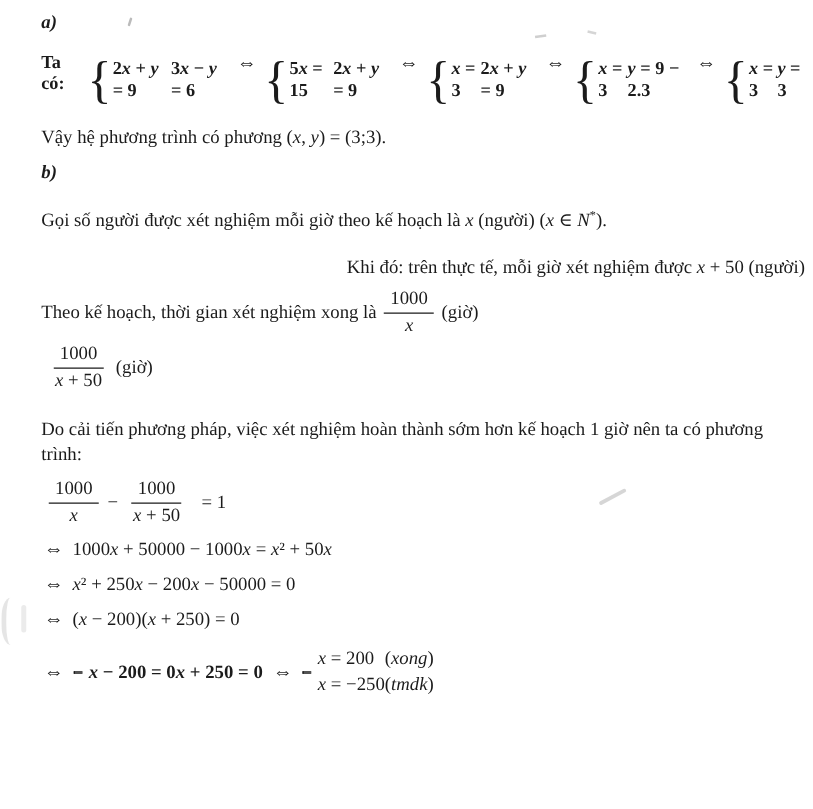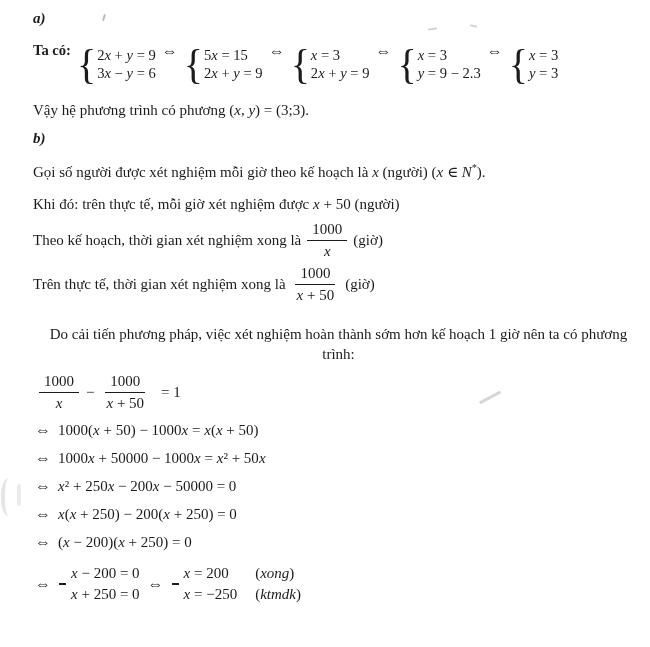--- a/index.html
+++ b/index.html
@@ -36,45 +36,45 @@
   }
   .bold-label { font-weight: 700; margin-right: 2px; }
   .sys { display: inline-flex; align-items: center; }
   .brace {
     font-size: 40px;
     line-height: 40px;
     font-weight: 400;
     transform: scaleY(1.04);
     margin-right: 1px;
   }
-  .sys-col { display: flex; flex-direction: column; line-height: 18px; }
+  .sys-col { display: flex; flex-direction: row; line-height: 18px; font-weight: bold; }
   .iff { font-size: 16px; padding: 0 2px; }
 
   .conclusion-a { margin-top: 14px; }
 
   .b-label  { margin-top: 10px; }
-  .intro-line { margin-top: 10px; line-height: 20px; }
+  .intro-line { margin-top: 10px; line-height: 30px; }
   sup { font-size: 0.65em; vertical-align: super; }
-  .khido-line { margin-top: 12px; }
+  .khido-line { margin-top: 12px; text-align: right; }
 
   
   .sentence { display: flex; align-items: center; }
   .theo-line { margin-top: 6px;  height: 40px; }
   .tren-line { margin-top: 4px;  height: 40px; }
   .frac {
     display: inline-flex;
     flex-direction: column;
     align-items: center;
     margin: 0 6px;
     line-height: 17px;
   }
   .frac .num { padding: 0 5px 2px; border-bottom: 1.2px solid #1b1b1b; }
   .frac .den { padding: 2px 5px 0; }
 
-  .pt-intro { margin-top: 20px; text-align: center; }
+  .pt-intro { margin-top: 20px; }
 
   .eq-main { margin-top: 8px; height: 40px; }
   .eq-main .op { margin: 0 1px; }
   .eq-main .rhs { margin-left: 6px; }
 
   .step { margin-top: 8px; line-height: 20px; }
   .step:first-of-type { margin-top: 6px; }
   .step .iff { margin-right: 5px; }
 
   
@@ -84,21 +84,20 @@
     width: 7px;
     border-left: 1.6px solid #1b1b1b;
     border-top: 1.6px solid #1b1b1b;
     border-bottom: 1.6px solid #1b1b1b;
     margin-right: 5px;
   }
   .cases .sys-col { line-height: 21px; justify-content: center; }
   .cases-grid {
     display: grid;
     grid-template-columns: auto auto;
-    column-gap: 18px;
     line-height: 21px;
     align-content: center;
   }
   .cases-row .iff { margin-right: 2px; }
   .cases-row .iff + .cases + .iff { margin-left: 6px; }
 
   .final-line { margin-top: 8px; }
 
   
   .artifact { position: absolute; pointer-events: none; }
@@ -187,21 +186,20 @@
   <div class="sentence theo-line">
     <span>Theo kế hoạch, thời gian xét nghiệm xong là</span>
     <span class="frac">
       <span class="num math">1000</span>
       <span class="den math"><i>x</i></span>
     </span>
     <span>(giờ)</span>
   </div>
 
   <div class="sentence tren-line">
-    <span>Trên thực tế, thời gian xét nghiệm xong là</span>
     <span class="frac">
       <span class="num math">1000</span>
       <span class="den math"><i>x</i> + 50</span>
     </span>
     <span>(giờ)</span>
   </div>
 
   <div class="text-line pt-intro">
     <span>Do cải tiến phương pháp, việc xét nghiệm hoàn thành sớm hơn kế hoạch 1 giờ nên ta có phương trình:</span>
   </div>
@@ -213,30 +211,24 @@
     </span>
     <span class="math op">−</span>
     <span class="frac">
       <span class="num math">1000</span>
       <span class="den math"><i>x</i> + 50</span>
     </span>
     <span class="math rhs">= 1</span>
   </div>
 
   <div class="step">
-    <span class="iff">⇔</span><span class="math">1000(<i>x</i> + 50) − 1000<i>x</i> = <i>x</i>(<i>x</i> + 50)</span>
-  </div>
-  <div class="step">
     <span class="iff">⇔</span><span class="math">1000<i>x</i> + 50000 − 1000<i>x</i> = <i>x</i>² + 50<i>x</i></span>
   </div>
   <div class="step">
     <span class="iff">⇔</span><span class="math"><i>x</i>² + 250<i>x</i> − 200<i>x</i> − 50000 = 0</span>
-  </div>
-  <div class="step">
-    <span class="iff">⇔</span><span class="math"><i>x</i>(<i>x</i> + 250) − 200(<i>x</i> + 250) = 0</span>
   </div>
   <div class="step">
     <span class="iff">⇔</span><span class="math">(<i>x</i> − 200)(<i>x</i> + 250) = 0</span>
   </div>
 
   <div class="cases-row">
     <span class="iff">⇔</span>
     <span class="cases">
       <span class="sqb"></span>
       <span class="sys-col">
@@ -244,21 +236,21 @@
         <span class="math"><i>x</i> + 250 = 0</span>
       </span>
     </span>
     <span class="iff">⇔</span>
     <span class="cases">
       <span class="sqb"></span>
       <span class="cases-grid">
         <span class="math"><i>x</i> = 200</span>
         <span class="math">(<i>xong</i>)</span>
         <span class="math"><i>x</i> = −250</span>
-        <span class="math">(<i>ktmdk</i>)</span>
+        <span class="math">(<i>tmdk</i>)</span>
       </span>
     </span>
   </div>
 
   <div class="text-line final-line">
     
     
     
   </div>
 

